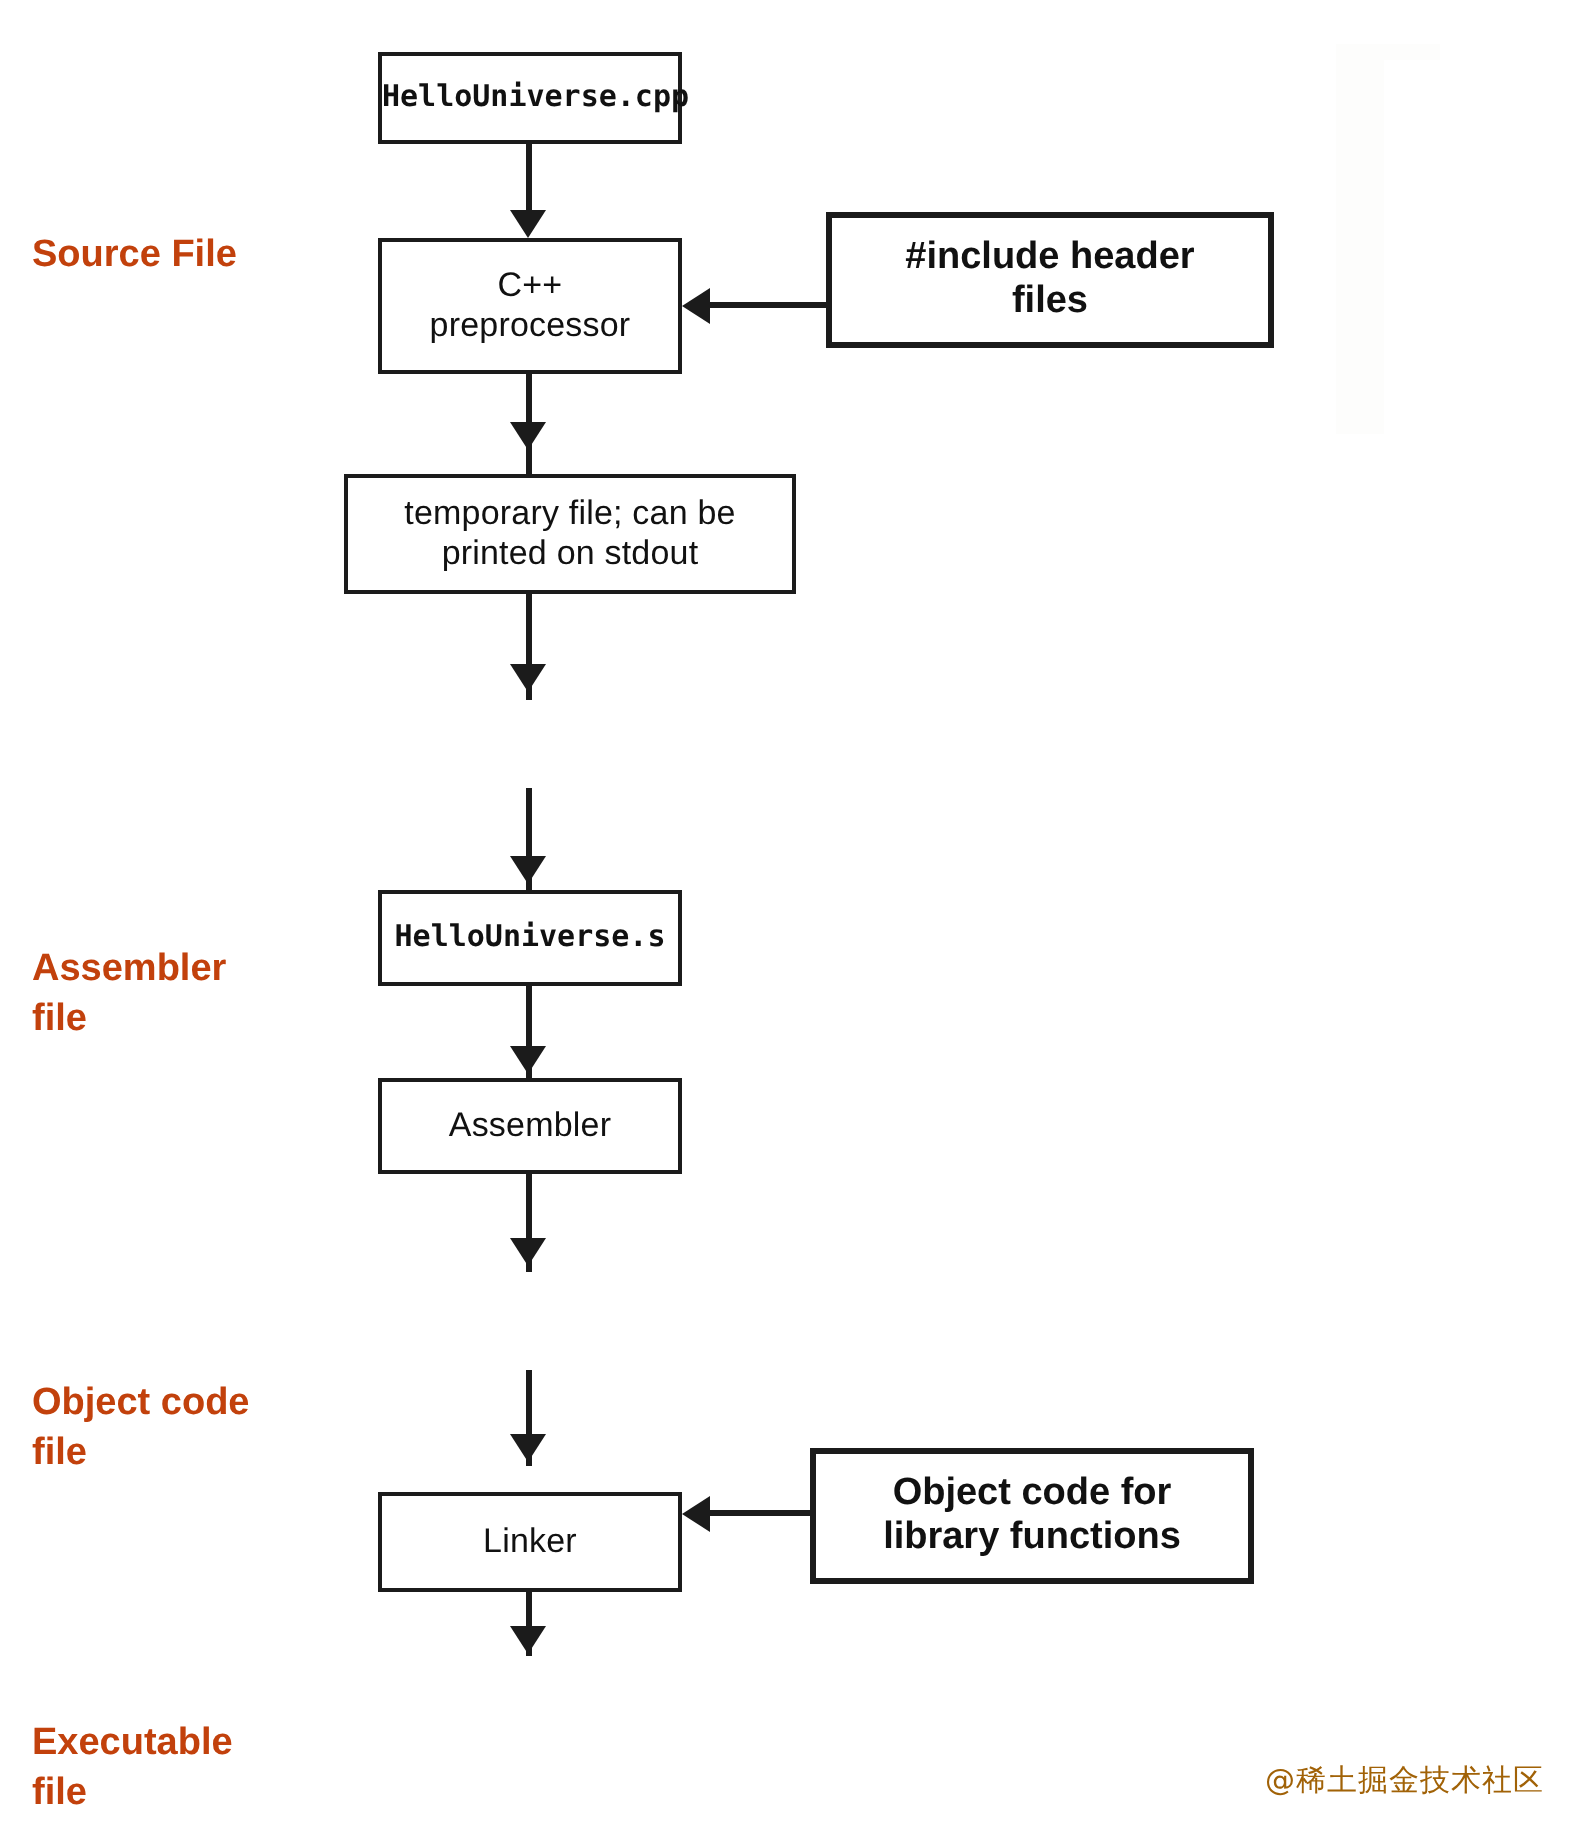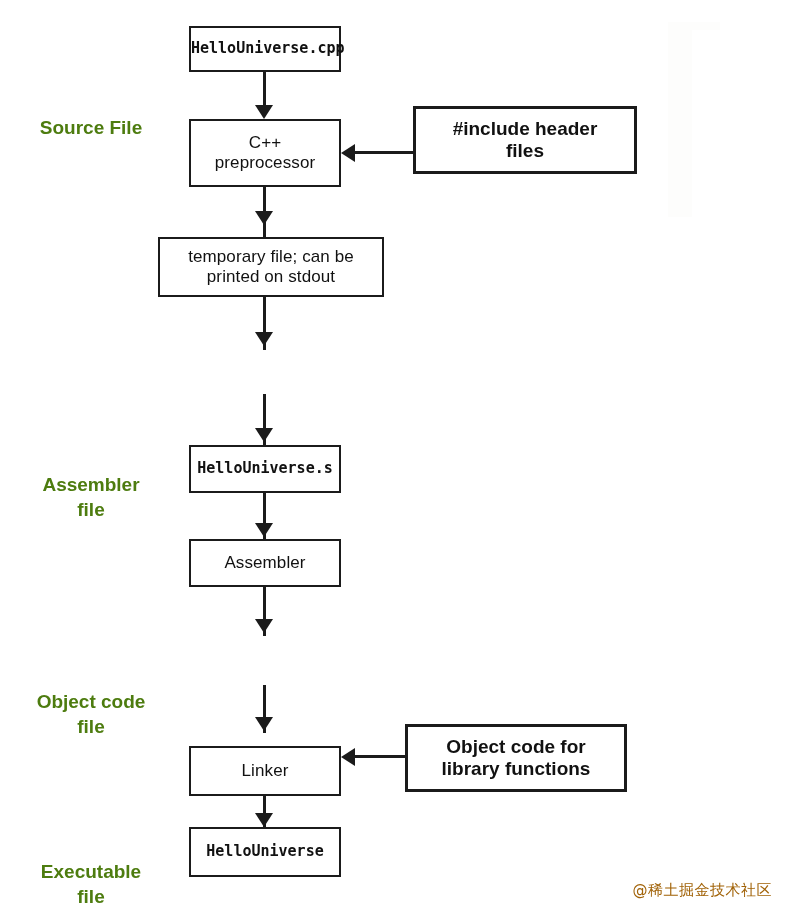--- a/index.html
+++ b/index.html
@@ -68,22 +68,22 @@
     font-size: 19px;
   }
 
   
   .stage-label {
     position: absolute;
     font-family: "Liberation Sans", sans-serif;
     font-weight: 700;
     font-size: 19px;
     line-height: 1.28;
-    color: #4d7c0f;
-    text-align: center;
+    color: #c2410c;
+    text-align: left;
     white-space: pre-line;
     z-index: 3;
   }
 
   
   .vline {
     position: absolute;
     width: 3px;
     background: #1b1b1b;
     z-index: 1;
@@ -195,21 +195,21 @@
   <div class="node plain" style="left:189px; top:119px; width:152px; height:68px;">
     <span class="txt">C++
 preprocessor</span>
   </div>
 
   <div class="node note" style="left:413px; top:106px; width:224px; height:68px;">
     <span class="txt">#include header
 files</span>
   </div>
 
-  <div class="node plain" style="left:158px; top:237px; width:226px; height:60px;">
+  <div class="node plain" style="left:172px; top:237px; width:226px; height:60px;">
     <span class="txt">temporary file; can be
 printed on stdout</span>
   </div>
 
 
   <div class="node mono" style="left:189px; top:445px; width:152px; height:48px;">
     <span class="txt">HelloUniverse.s</span>
   </div>
 
   <div class="node plain" style="left:189px; top:539px; width:152px; height:48px;">
@@ -219,19 +219,16 @@
 
   <div class="node plain" style="left:189px; top:733px; width:152px; height:50px;margin-top:13px;">
     <span class="txt">Linker</span>
   </div>
 
   <div class="node note" style="left:405px; top:724px; width:222px; height:68px;text-align:center;">
     <span class="txt">Object code for
 library functions</span>
   </div>
 
-  <div class="node mono" style="left:189px; top:827px; width:152px; height:50px;">
-    <span class="txt">HelloUniverse</span>
-  </div>
 
   <div class="watermark">@稀土掘金技术社区</div>
 
 </div>
 
 </body></html>

